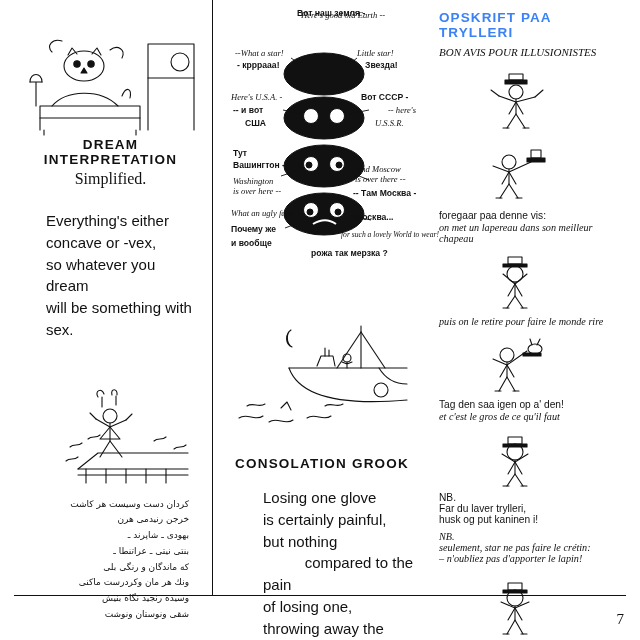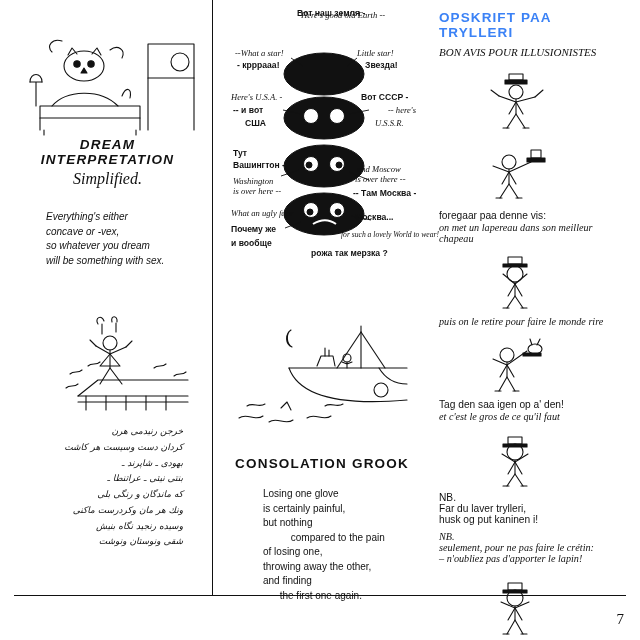--- a/index.html
+++ b/index.html
@@ -49,21 +49,21 @@
 
   .cols {
     position: absolute;
     inset: 0;
     display: flex;
   }
   .col {
     position: relative;
     box-sizing: border-box;
   }
-  .col-left   { width: 213px; padding: 8px 20px 0 22px; font-style: italic; }
+  .col-left   { width: 213px; padding: 8px 14px 0 22px; }
   .col-mid    { width: 212px; padding: 8px 10px 0 16px; }
   .col-right  { width: 215px; padding: 8px 14px 0 14px; }
 
   
   .art { position: relative; }
   .art svg { display: block; }
 
   
   .title-caps {
     font-family: "Liberation Sans", sans-serif;
@@ -75,21 +75,21 @@
   }
   .subtitle {
     font-family: "Liberation Serif", serif;
     font-size: 16px;
     text-align: center;
     margin: 3px 0 0 0;
     color: #111;
   }
   .poem {
     font-family: "Liberation Sans", sans-serif;
-    font-size: 10px;
+    font-size: 15px;
     line-height: 1.45;
     color: #111;
     white-space: pre-wrap;
   }
   .poem-left   { margin: 22px 0 0 24px; }
   .poem-center { margin: 16px 0 0 34px; }
 
   .rt-title {
     font-family: "Liberation Sans", sans-serif;
     font-size: 13.5px;
@@ -230,22 +230,22 @@
             <path d="M12 64 C16 60, 20 64, 24 60"></path>
             <path d="M30 56 C34 52, 38 56, 42 52"></path>
             <path d="M96 58 C100 54, 104 58, 108 54"></path>
             <path d="M116 66 C120 62, 124 66, 128 62"></path>
             <path d="M8 78 C12 74, 16 78, 20 74"></path>
           </g>
         </svg>
       </div>
 
       <div class="persian">
+        <div>كردان دست وسيست هر كاشت</div>
         <div>خرجن رنيدمى هرن</div>
-        <div>كردان دست وسيست هر كاشت</div>
         <div>بهودى ـ شاپرند ـ</div>
         <div>بنتى نيتى ـ عراتنطا ـ</div>
         <div>كه ماندگان و رنگى بلى</div>
         <div>ونك هر مان وكردرست ماكنى</div>
         <div>وسيده رنجيد نگاه بنيش</div>
         <div>شقى ونوستان ونوشت</div>
       </div>
 
     </div>
 
@@ -458,21 +458,21 @@
       </div>
 
       <div class="rt-block" style="margin-top:4px;">
         <p class="rt-nb">NB.</p>
         <p class="rt-nb" style="white-space:pre-wrap;">Far du laver trylleri,
 husk og put kaninen i!</p>
       </div>
 
       <div class="rt-block" style="margin-top:6px;">
         <p class="rt-nb-it">NB.</p>
-        <p class="rt-nb-it" style="white-space:pre-wrap;">seulement, pour ne pas faire le crétin:
+        <p class="rt-nb-it" style="white-space:pre-wrap;">seulement, star ne pas faire le crétin:
 – n'oubliez pas d'apporter le lapin!</p>
       </div>
 
       <div class="art" style="margin:12px 0 0 30px;">
         <svg width="110" height="60" viewBox="0 0 110 60">
           <g fill="none" stroke="#111" stroke-width="1.1" stroke-linecap="round" stroke-linejoin="round">
             <circle cx="46" cy="22" r="8"></circle>
             <path d="M46 30 L46 44"></path>
             <path d="M46 32 L32 26 M46 32 L60 26"></path>
             <path d="M39 44 L46 32 L53 44"></path>

